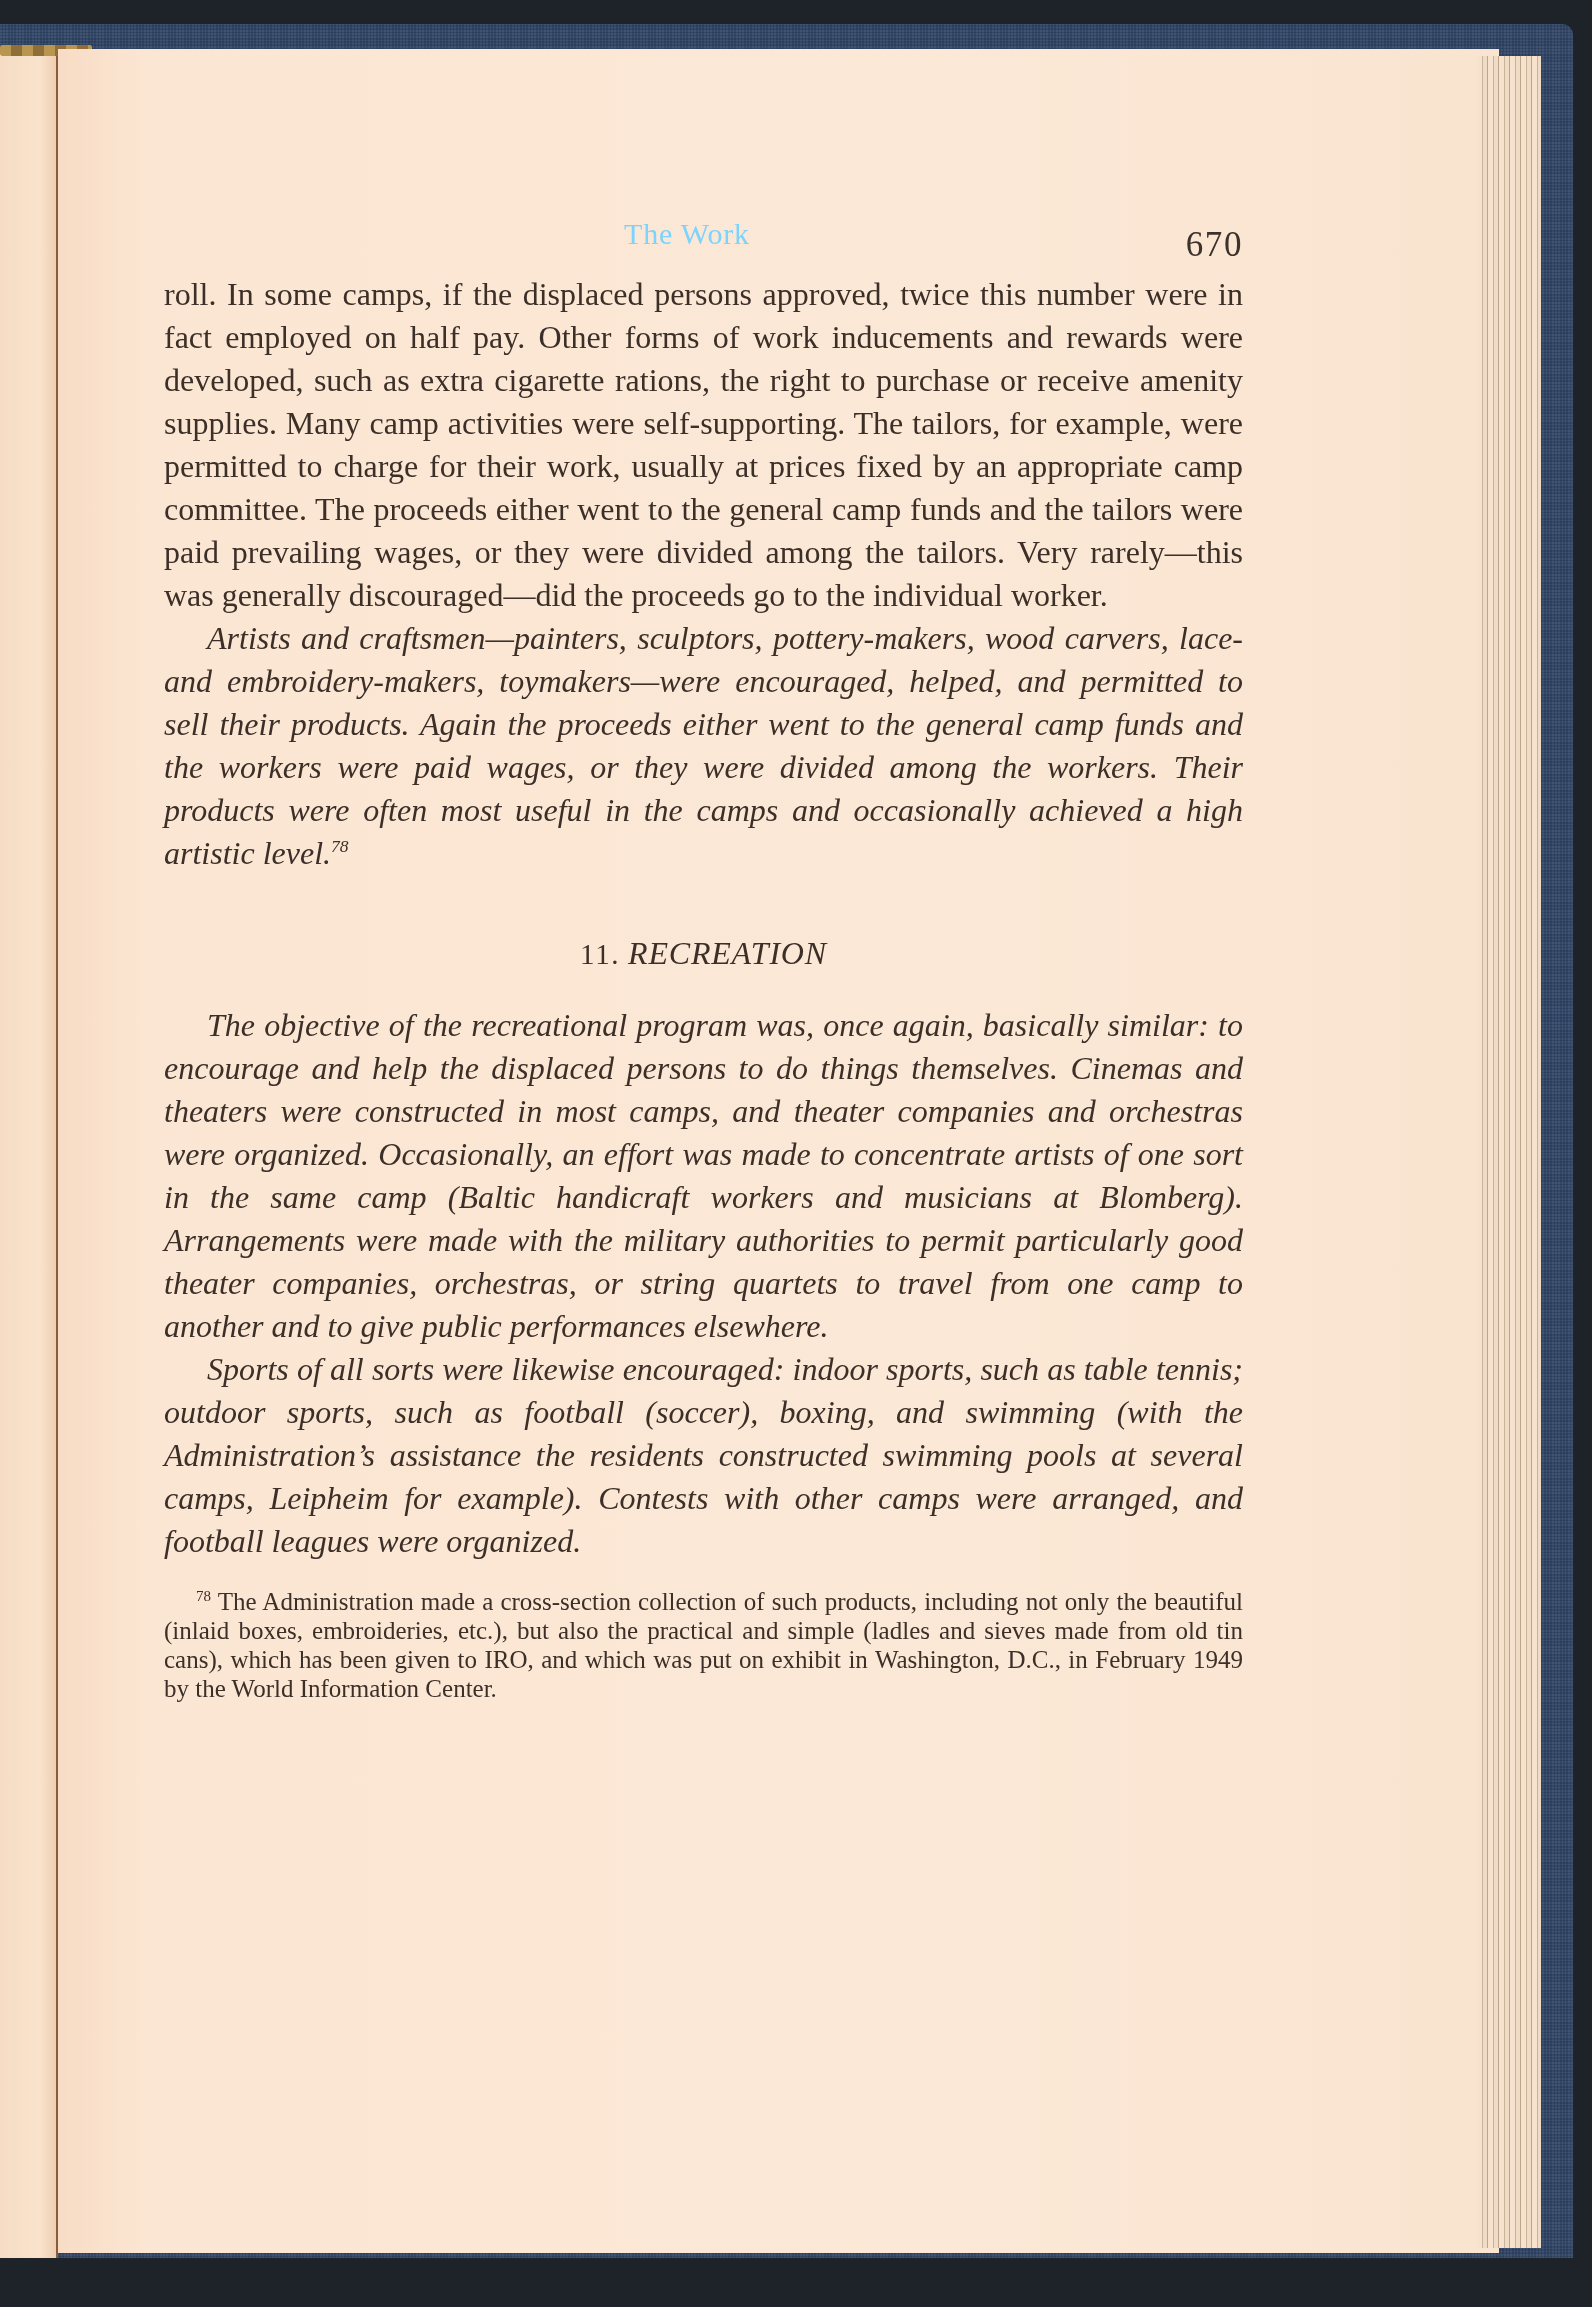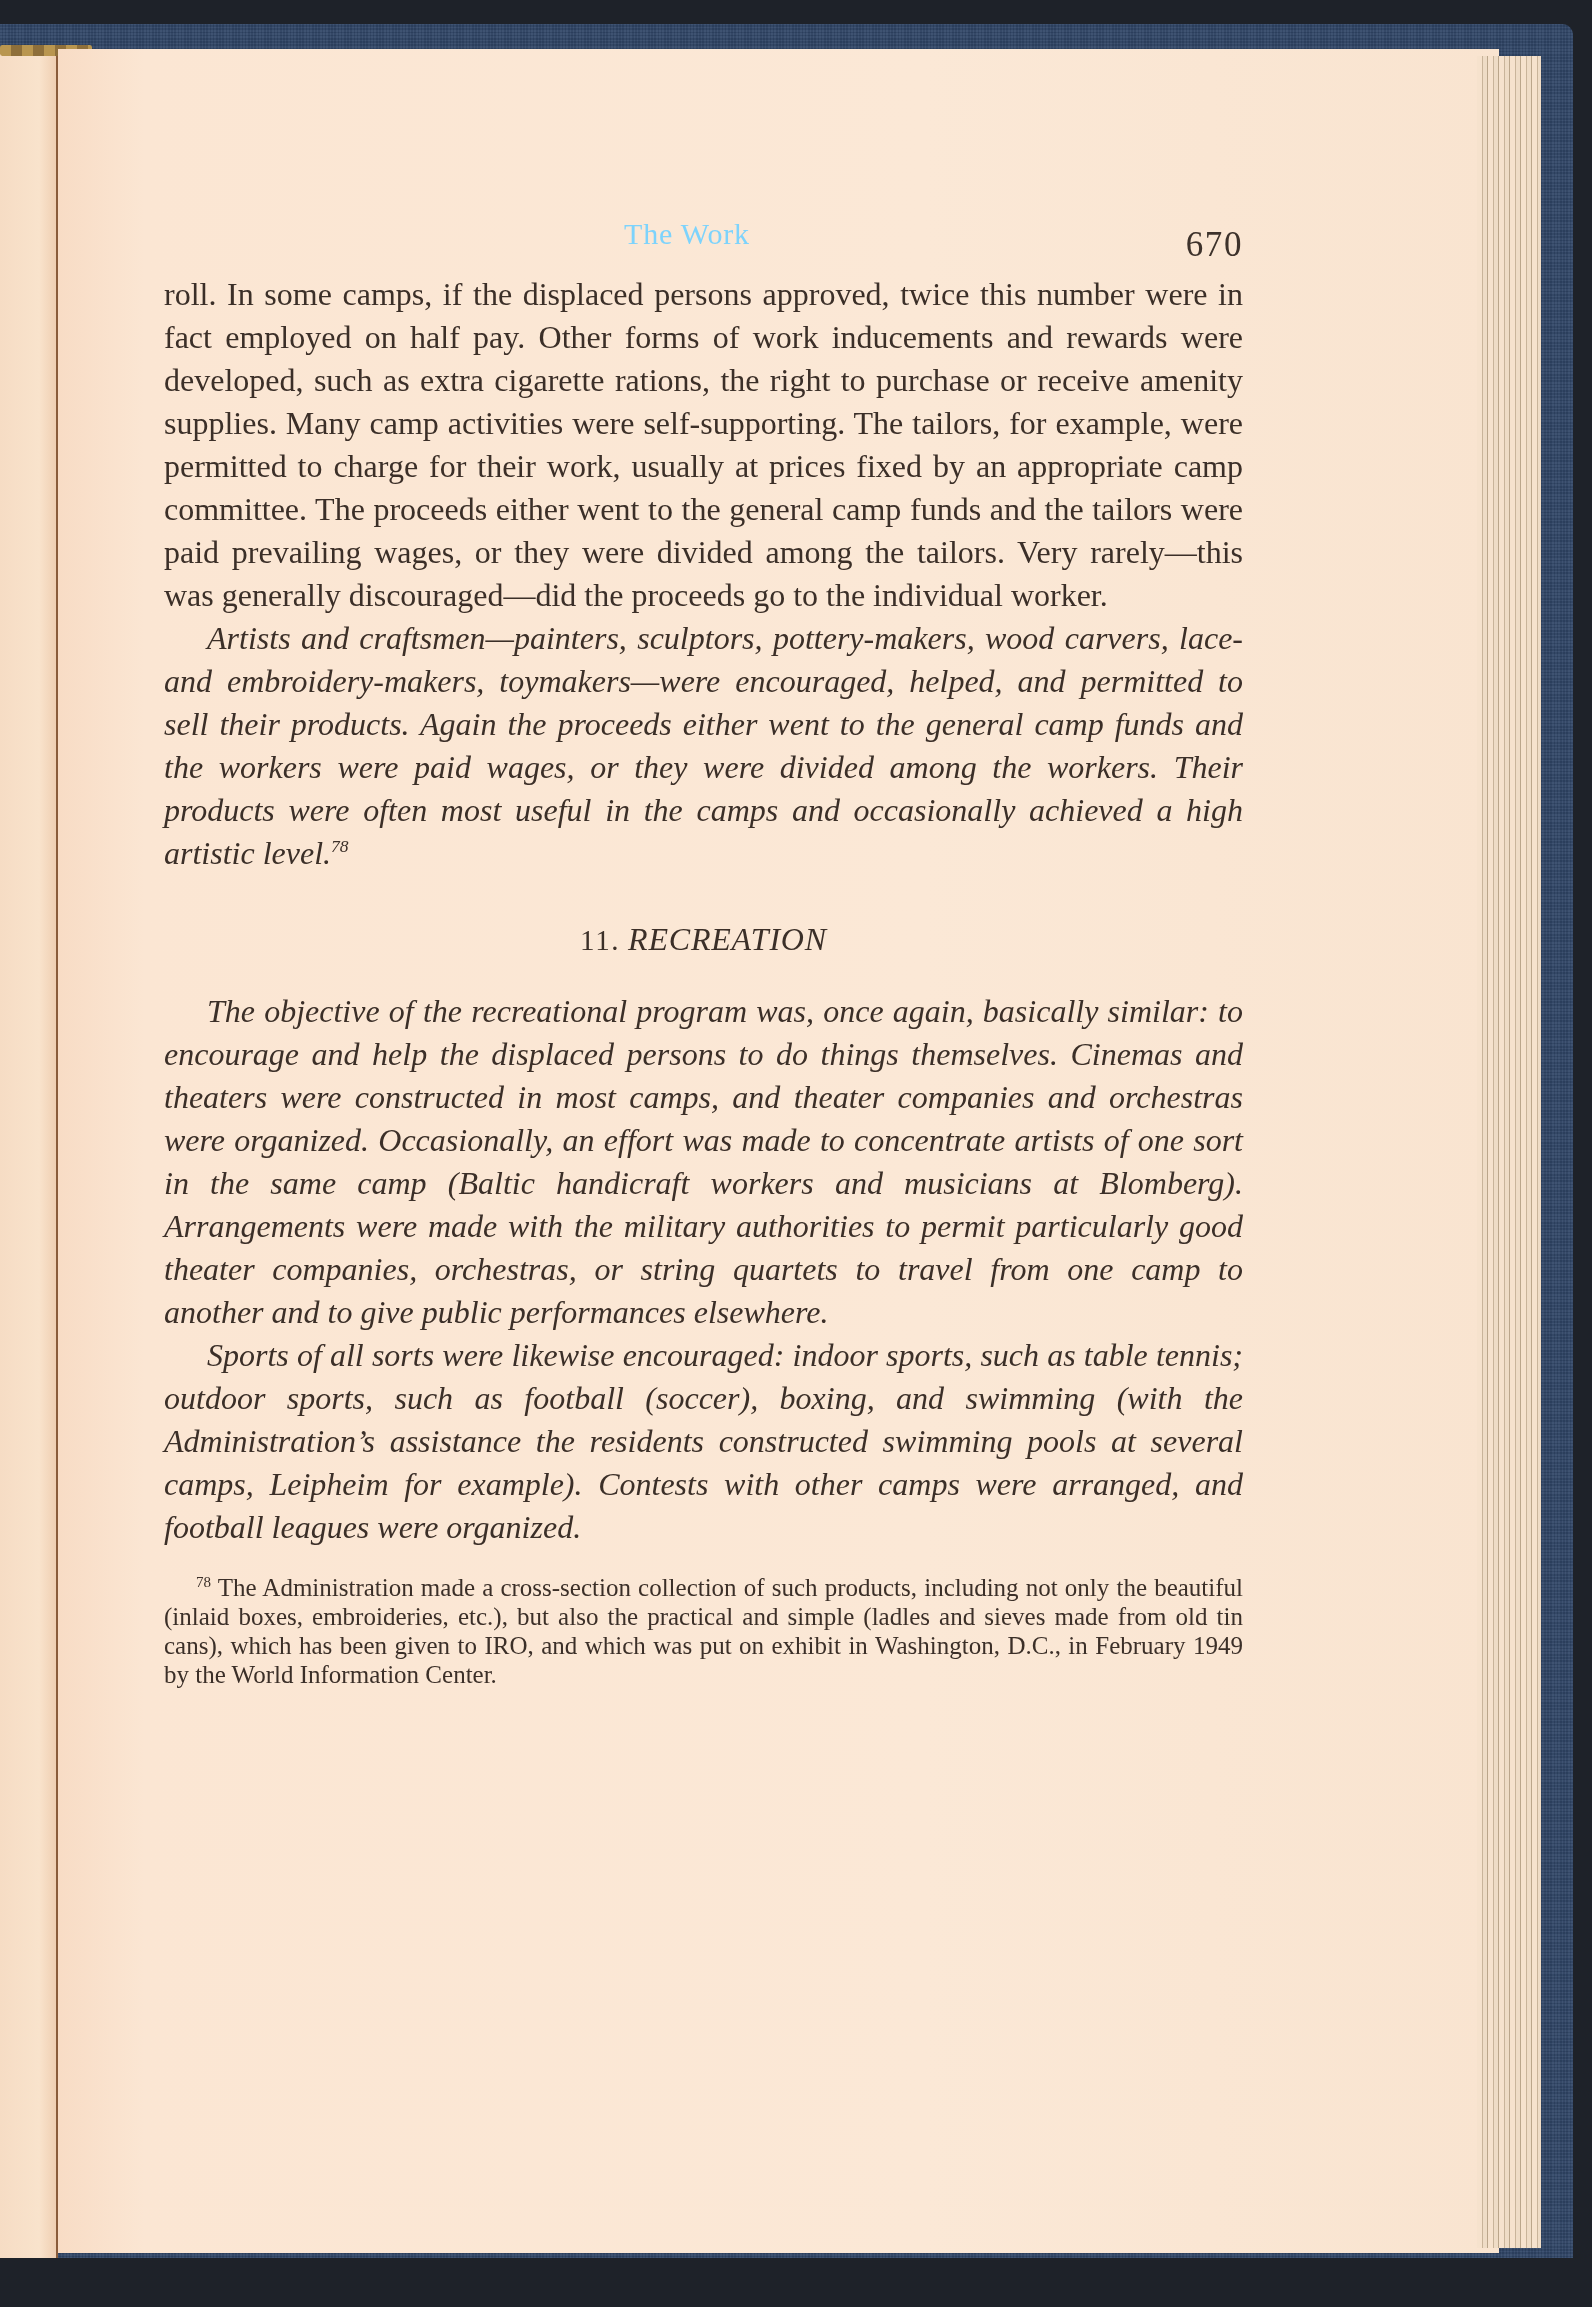--- a/index.html
+++ b/index.html
@@ -110,21 +110,21 @@
       font-style: italic;
     }
     sup.fnref {
       font-size: 17.5px;
       vertical-align: 12px;
       line-height: 0;
     }
     .section-heading {
       text-align: center;
       font-size: 32px;
-      margin: 40px 0 27px 0;
+      margin: 54px 0 27px 0;
       height: 48px;
       line-height: 48px;
     }
     .section-number {
       font-variant: small-caps;
       letter-spacing: 1.6px;
       font-size: 29px;
     }
     .section-title {
       font-style: italic;

